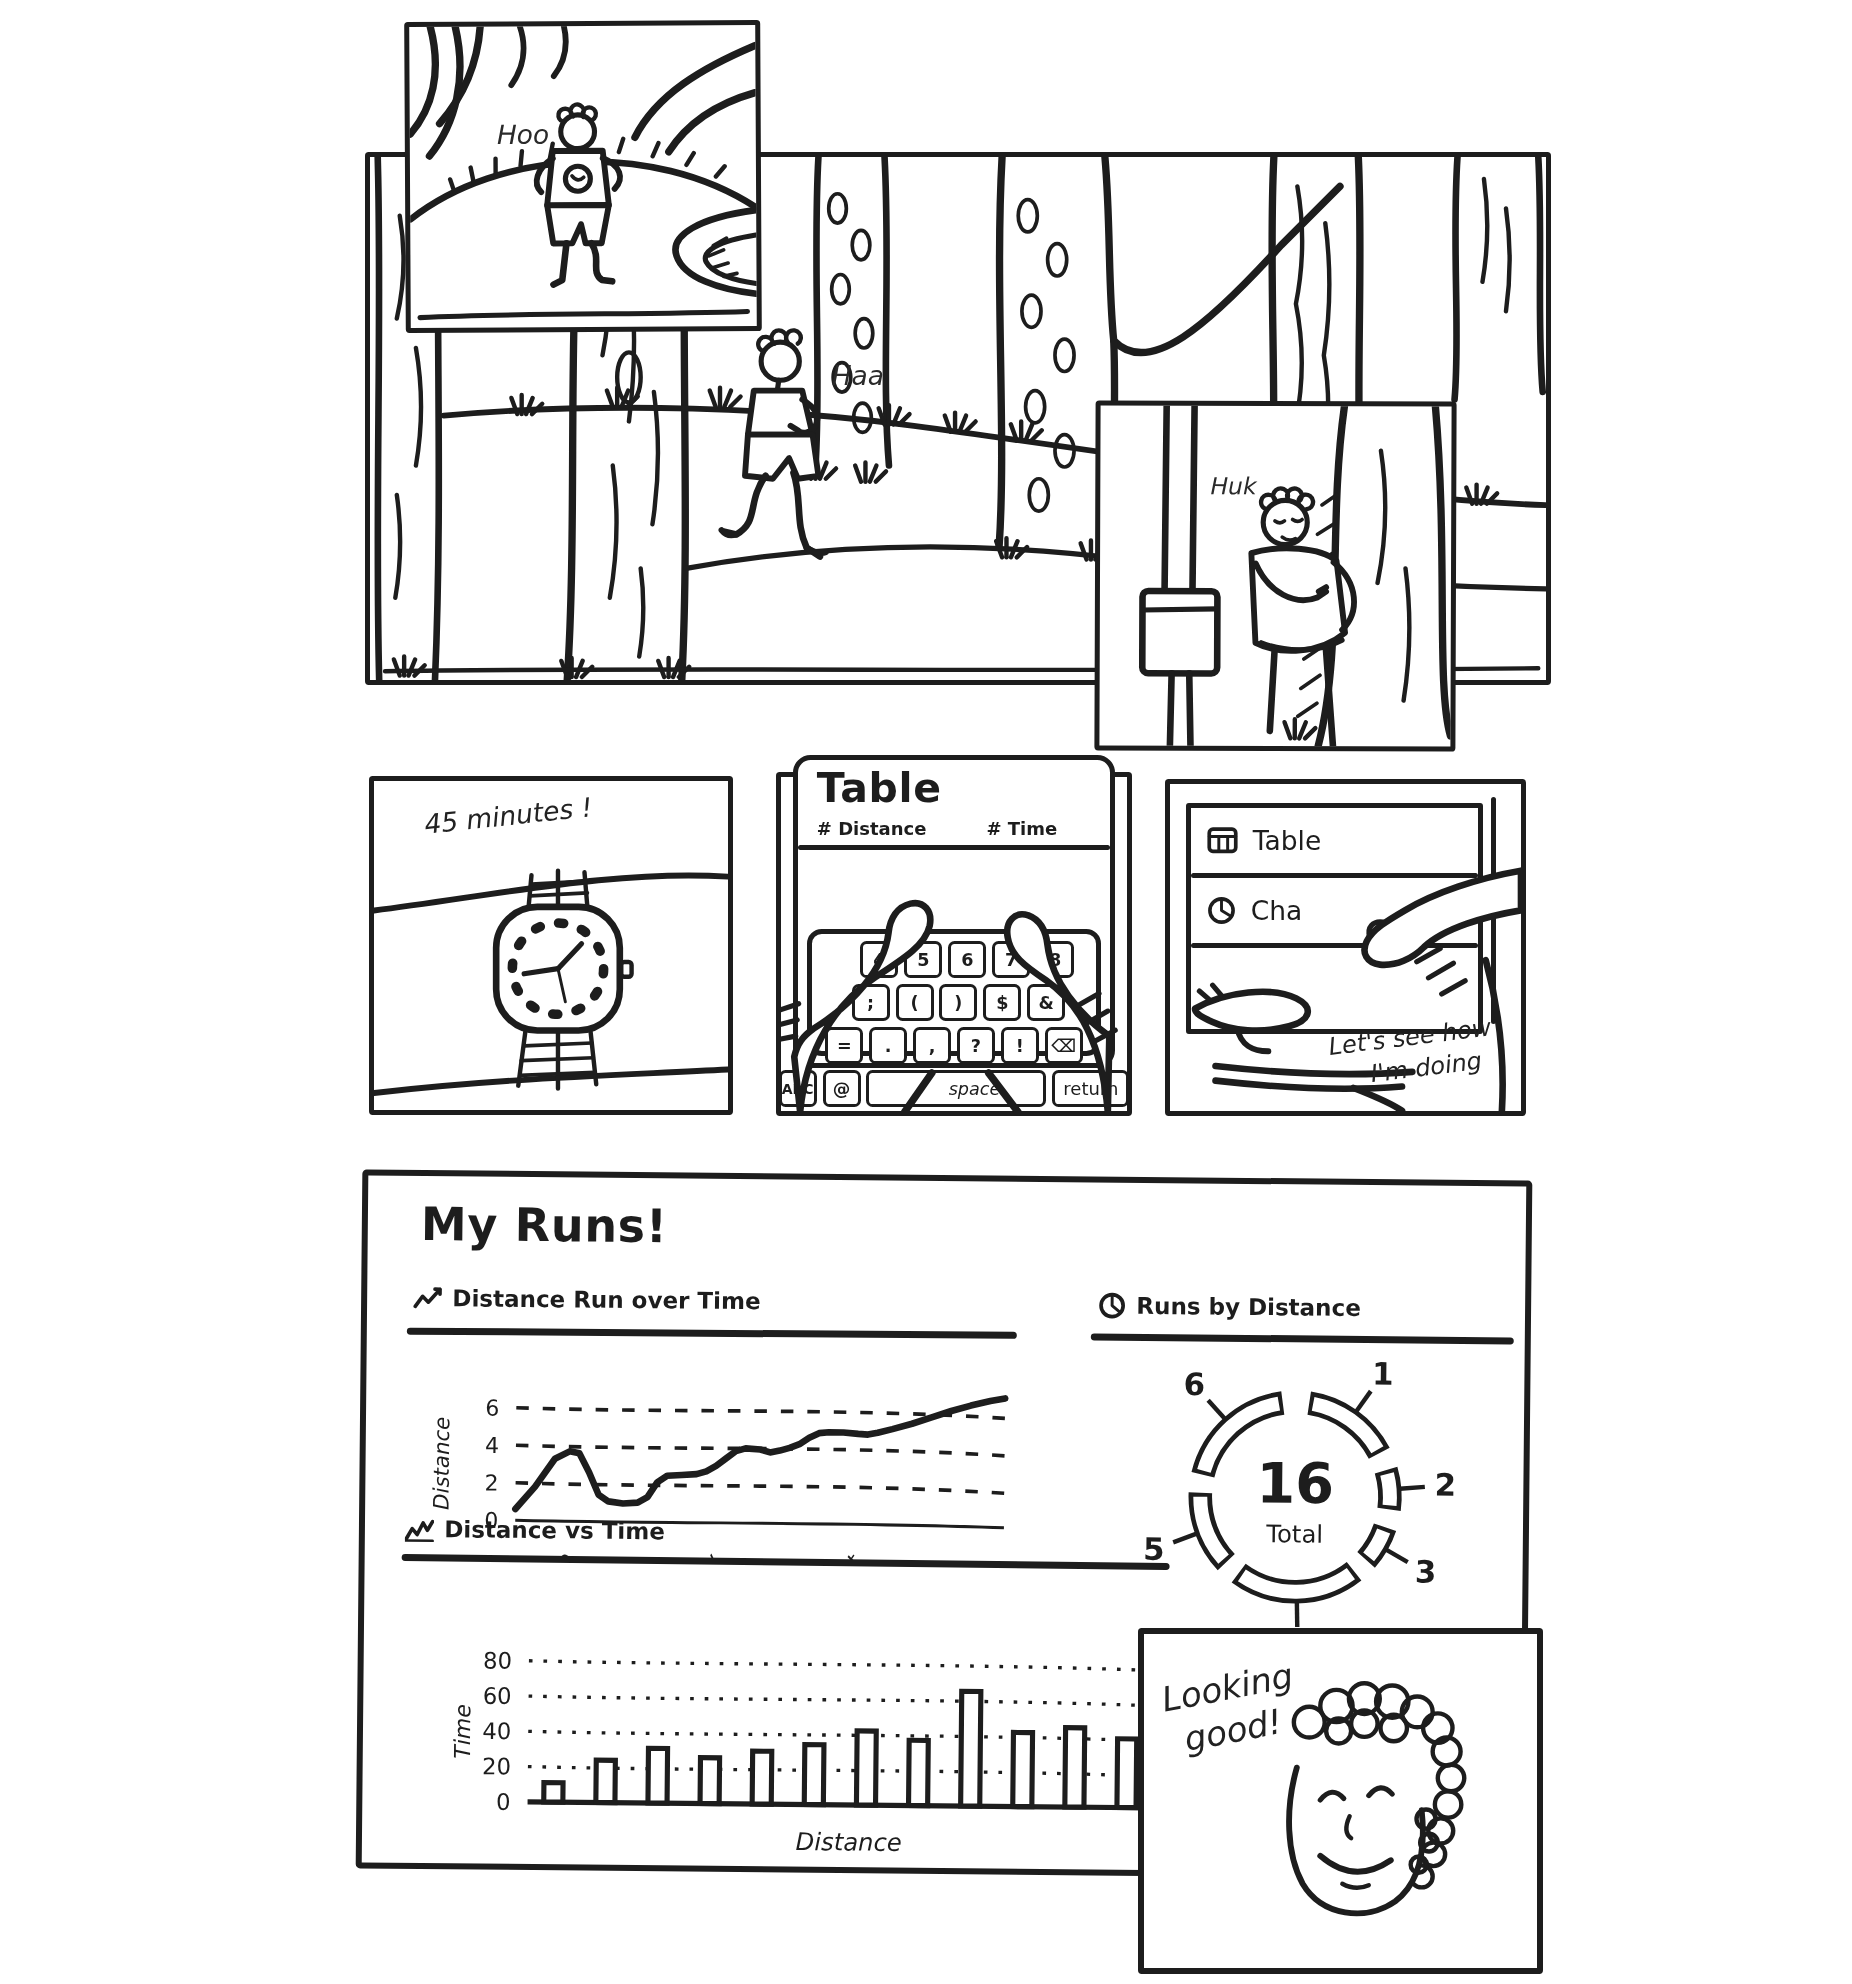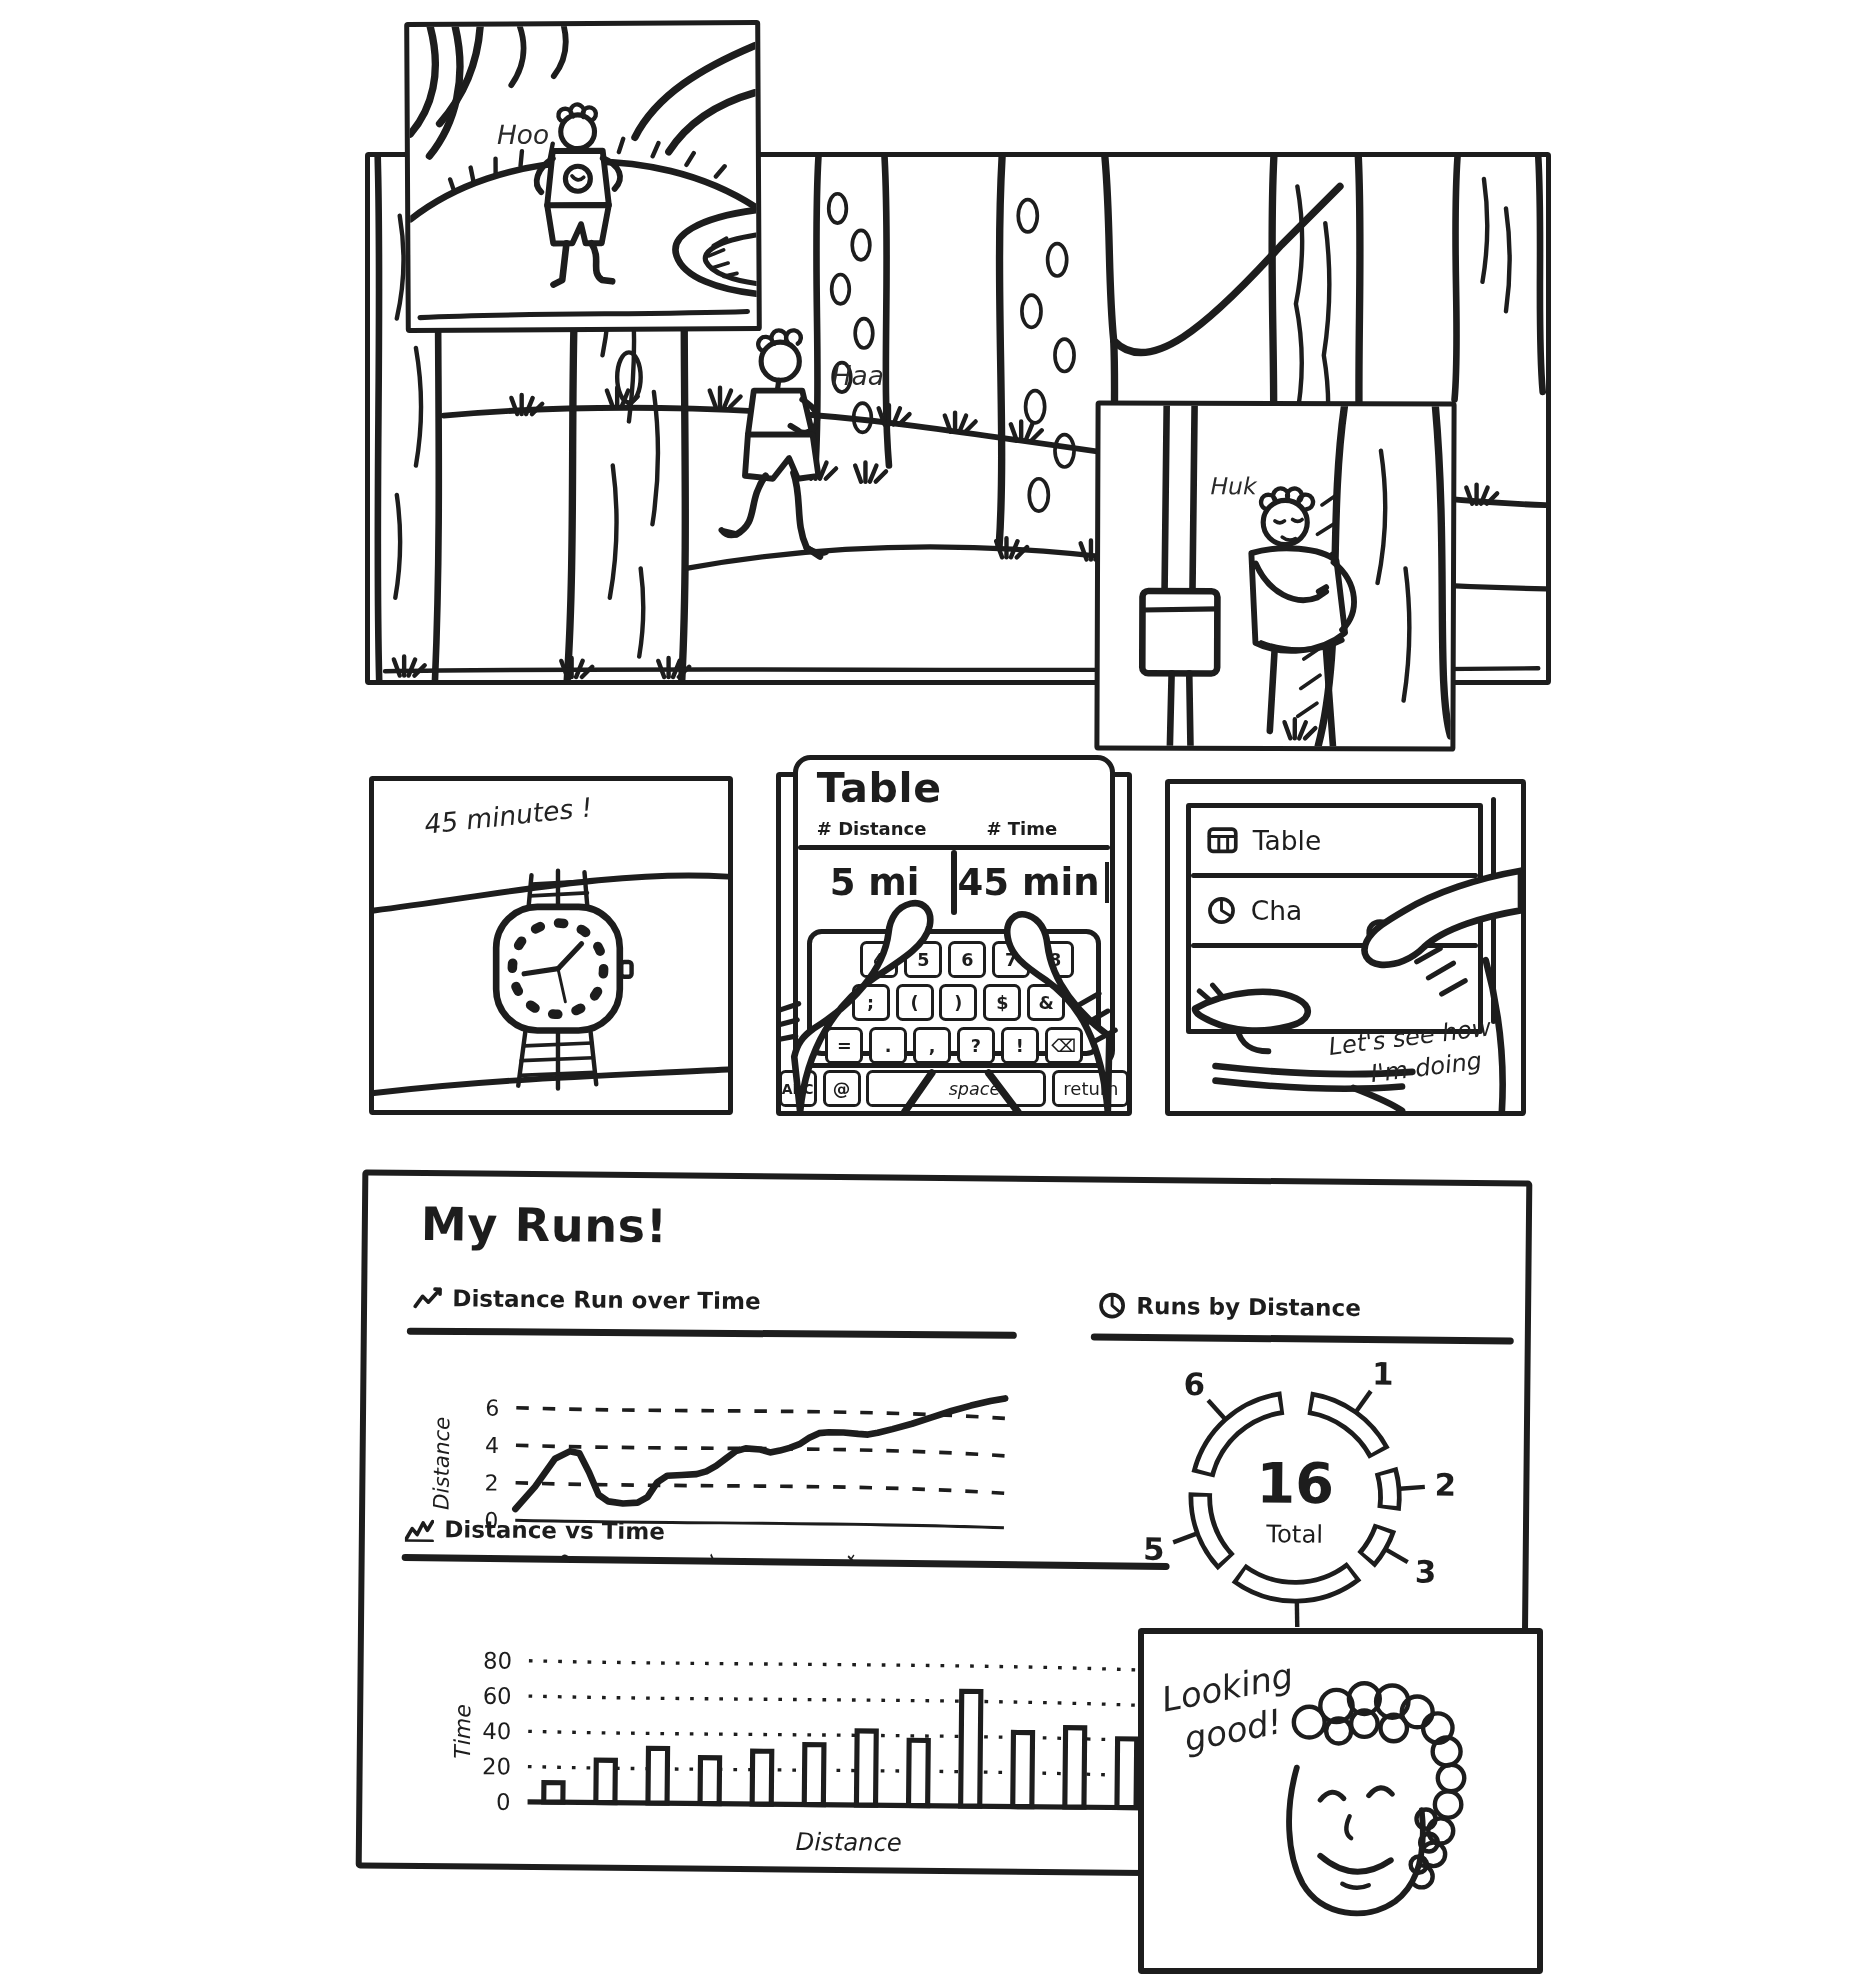--- a/index.html
+++ b/index.html
@@ -235,30 +235,20 @@
   </section>
 
   <section class="panel" style="left:776px; top:772px; width:346px; height:334px; overflow:visible;">
     <div class="phone-body">
       <div class="phone-title">Table</div>
       <div class="phone-cols">
         <span># Distance</span>
         <span class="phone-col-time"># Time</span>
       </div>
       <div class="hdiv" style="margin-top:5.9px;"></div>
-      <div class="phone-values">
-        <div class="pv-cell">
-          <span>5 mi</span>
-        </div>
-        <div class="vdiv"></div>
-        <div class="pv-cell">
-          <span>45 min</span>
-            <span class="cursor"></span>
-        </div>
-      </div>
       <div class="kbd">
         <div class="krow" style="margin-left:26.5px;">
           <span class="key">4</span>
           <span class="key">5</span>
           <span class="key">6</span>
           <span class="key">7</span>
           <span class="key">8</span>
         </div>
         <div class="krow" style="margin-left:8.8px;">
           <span class="key">;</span>

